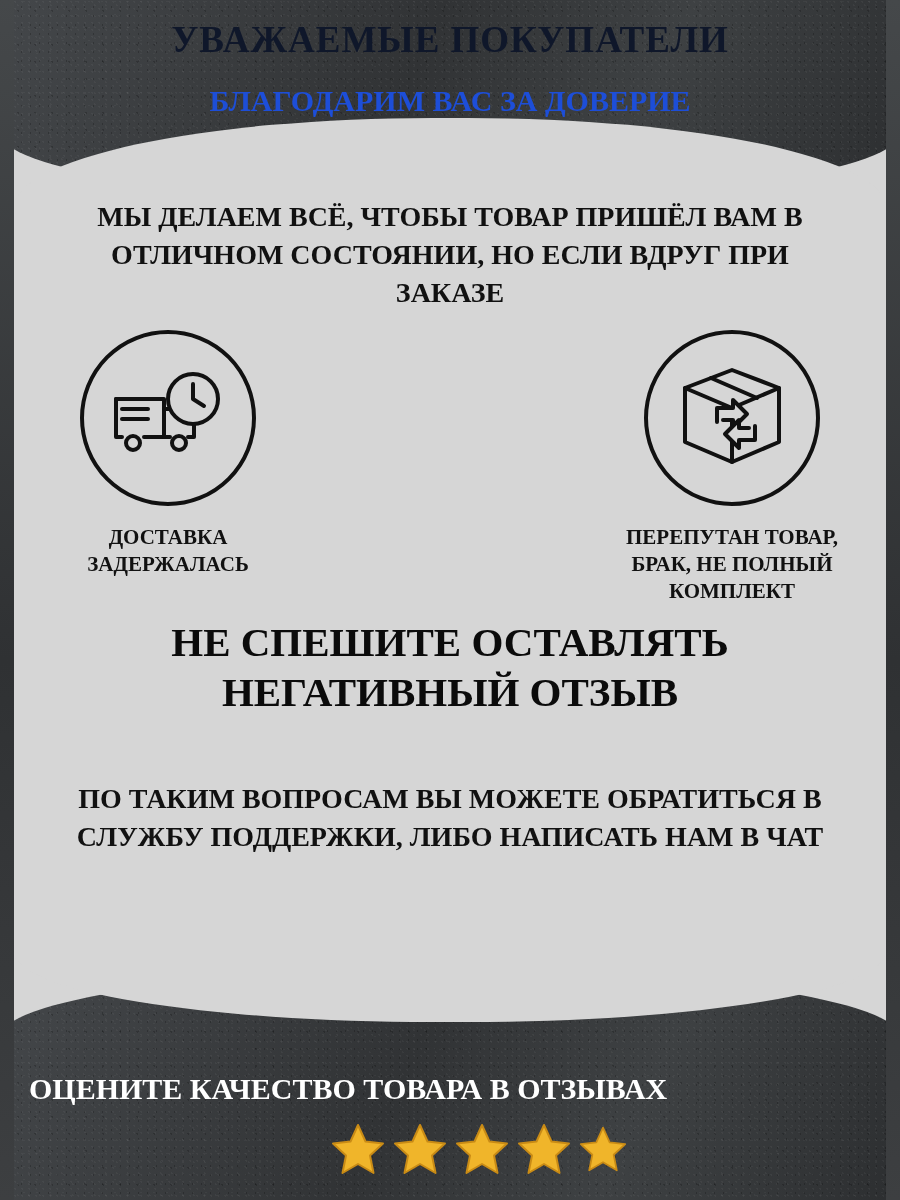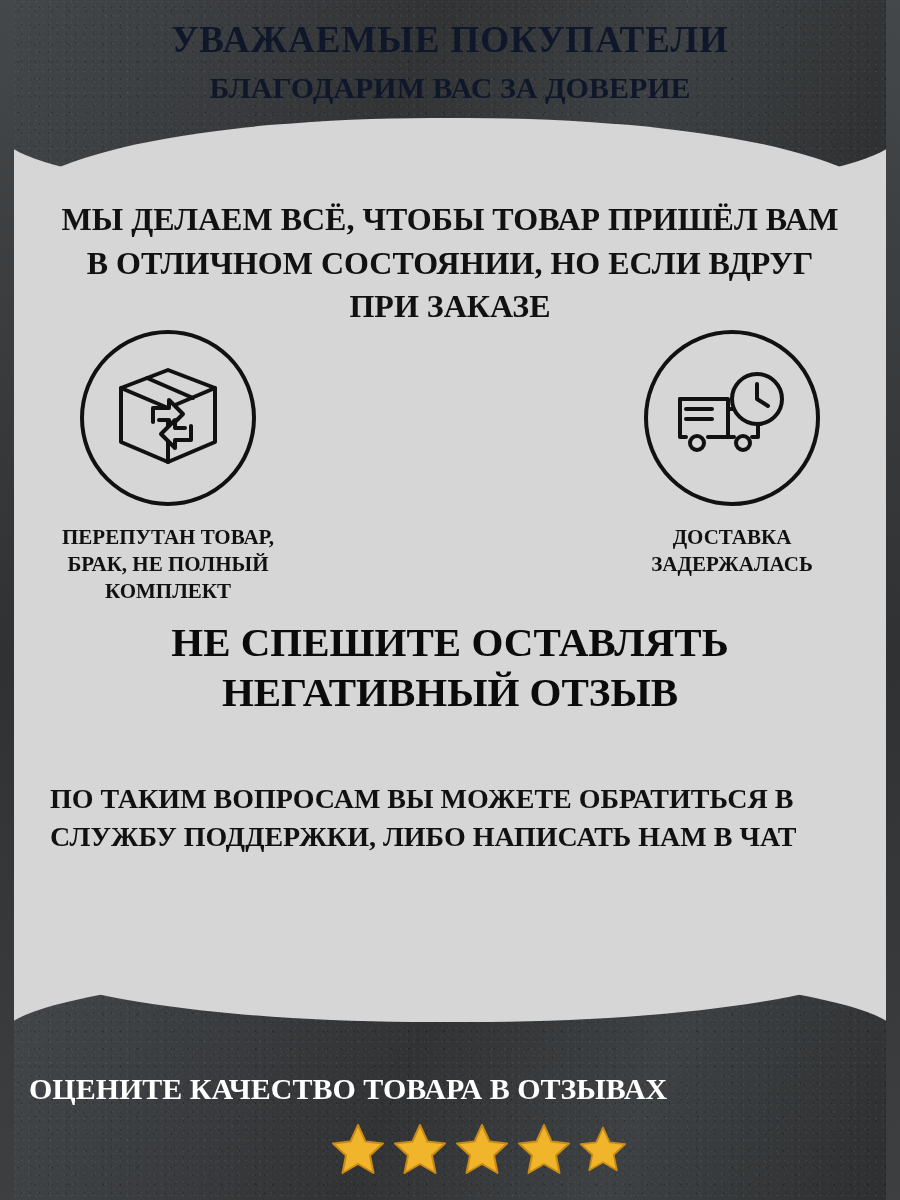--- a/index.html
+++ b/index.html
@@ -84,36 +84,36 @@
   }
   .header-gold {
     font-size: 37px;
     font-weight: bold;
     letter-spacing: 1px;
     color: #0f172a;
     text-transform: uppercase;
     line-height: 1.1;
   }
   .header-white {
-    margin-top: 9px;
+    margin-top: 22px;
     font-size: 30px;
     font-weight: bold;
-    color: #0f172a;
+    color: #1d4ed8;
     text-transform: uppercase;
     line-height: 1.18;
   }
 
   
   .intro {
     position: absolute;
     top: 198px;
     left: 60px;
     width: 780px;
     text-align: center;
-    font-size: 32px;
+    font-size: 28px;
     font-weight: bold;
     line-height: 1.36;
     color: #111111;
     text-transform: uppercase;
     z-index: 4;
   }
 
   
   .icons-row {
     position: absolute;
@@ -165,20 +165,21 @@
     text-transform: uppercase;
     z-index: 4;
   }
 
   
   .support {
     position: absolute;
     top: 780px;
     left: 50px;
     width: 800px;
+    text-align: center;
     font-size: 28px;
     font-weight: bold;
     line-height: 1.36;
     color: #111111;
     text-transform: uppercase;
     z-index: 4;
   }
 
   
   .footer {
@@ -220,36 +221,20 @@
   <div class="edge-right"></div>
 
   <div class="header-wrap">
     <div class="header-gold">УВАЖАЕМЫЕ ПОКУПАТЕЛИ</div>
     <div class="header-white">БЛАГОДАРИМ ВАС ЗА ДОВЕРИЕ</div>
   </div>
 
   <div class="intro">МЫ ДЕЛАЕМ ВСЁ, ЧТОБЫ ТОВАР ПРИШЁЛ ВАМ В ОТЛИЧНОМ СОСТОЯНИИ, НО ЕСЛИ ВДРУГ ПРИ ЗАКАЗЕ</div>
 
   <div class="icons-row">
-
-    <div class="icon-col">
-      <div class="circle">
-        <svg width="122" height="116" viewBox="0 0 122 116" aria-hidden="true">
-          <g fill="none" stroke="#111111" stroke-width="4" stroke-linejoin="round" stroke-linecap="round">
-            <path d="M61 10 L108 28 L108 82 L61 102 L14 82 L14 28 Z"></path>
-            <path d="M14 28 L61 48 L108 28"></path>
-            <path d="M61 48 L61 102"></path>
-            <path d="M40 18 L86 38"></path>
-            <path d="M46 62 L46 48 L62 48 L62 40 L76 54 L62 68 L62 60 L52 60" fill="#d6d6d6" stroke-width="4"></path>
-            <path d="M84 66 L84 80 L68 80 L68 88 L54 74 L68 60 L68 68 L78 68" fill="#d6d6d6" stroke-width="4"></path>
-          </g>
-        </svg>
-      </div>
-      <div class="icon-caption">ПЕРЕПУТАН ТОВАР, БРАК, НЕ ПОЛНЫЙ КОМПЛЕКТ</div>
-    </div>
 
     <div class="icon-col">
       <div class="circle">
         <svg width="120" height="110" viewBox="0 0 120 110" aria-hidden="true">
           <g fill="none" stroke="#111111" stroke-width="4" stroke-linejoin="round" stroke-linecap="round">
             <path d="M8 36 L8 74 L14 74"></path>
             <path d="M8 36 L56 36 L56 74 L36 74"></path>
             <path d="M56 46 L74 46 L86 58 L86 74 L80 74"></path>
             <path d="M56 74 L62 74"></path>
             <line x1="14" y1="46" x2="40" y2="46"></line>
@@ -257,20 +242,36 @@
             <circle cx="25" cy="80" r="7"></circle>
             <circle cx="71" cy="80" r="7"></circle>
             <circle cx="85" cy="36" r="25" fill="#d6d6d6"></circle>
             <path d="M85 21 L85 36 L96 43"></path>
           </g>
         </svg>
       </div>
       <div class="icon-caption">ДОСТАВКА ЗАДЕРЖАЛАСЬ</div>
     </div>
 
+    <div class="icon-col">
+      <div class="circle">
+        <svg width="122" height="116" viewBox="0 0 122 116" aria-hidden="true">
+          <g fill="none" stroke="#111111" stroke-width="4" stroke-linejoin="round" stroke-linecap="round">
+            <path d="M61 10 L108 28 L108 82 L61 102 L14 82 L14 28 Z"></path>
+            <path d="M14 28 L61 48 L108 28"></path>
+            <path d="M61 48 L61 102"></path>
+            <path d="M40 18 L86 38"></path>
+            <path d="M46 62 L46 48 L62 48 L62 40 L76 54 L62 68 L62 60 L52 60" fill="#d6d6d6" stroke-width="4"></path>
+            <path d="M84 66 L84 80 L68 80 L68 88 L54 74 L68 60 L68 68 L78 68" fill="#d6d6d6" stroke-width="4"></path>
+          </g>
+        </svg>
+      </div>
+      <div class="icon-caption">ПЕРЕПУТАН ТОВАР, БРАК, НЕ ПОЛНЫЙ КОМПЛЕКТ</div>
+    </div>
+
 
   </div>
 
   <div class="headline">НЕ СПЕШИТЕ ОСТАВЛЯТЬ НЕГАТИВНЫЙ ОТЗЫВ</div>
 
   <div class="support">ПО ТАКИМ ВОПРОСАМ ВЫ МОЖЕТЕ ОБРАТИТЬСЯ В СЛУЖБУ ПОДДЕРЖКИ, ЛИБО НАПИСАТЬ НАМ В ЧАТ</div>
 
   <div class="footer">
     <div class="footer-text">ОЦЕНИТЕ КАЧЕСТВО ТОВАРА В ОТЗЫВАХ</div>
     <div class="stars">

